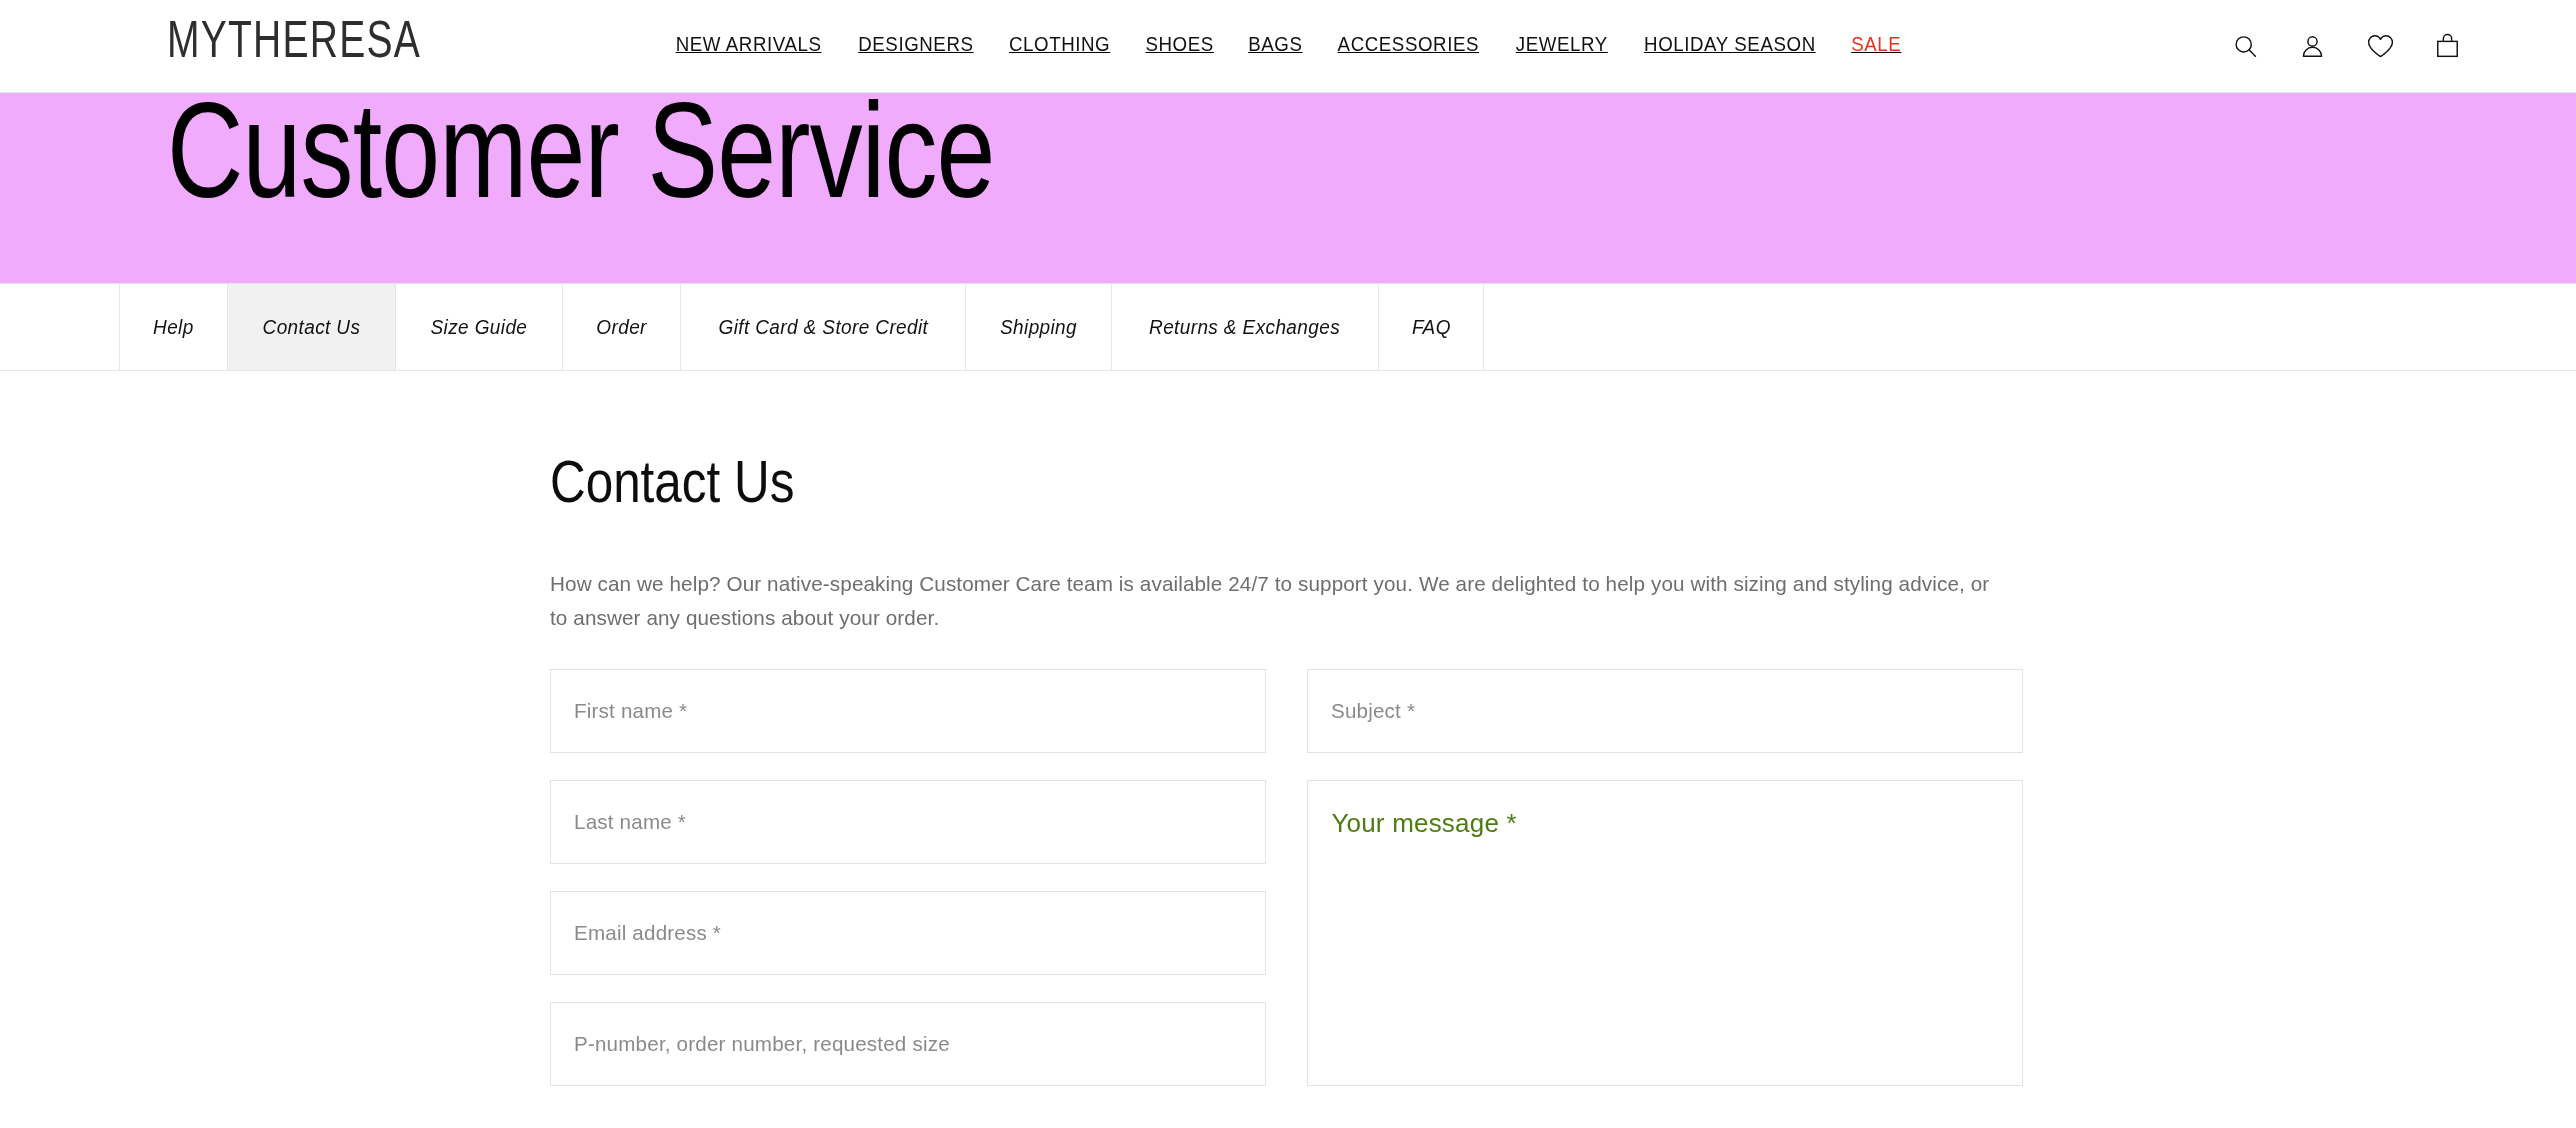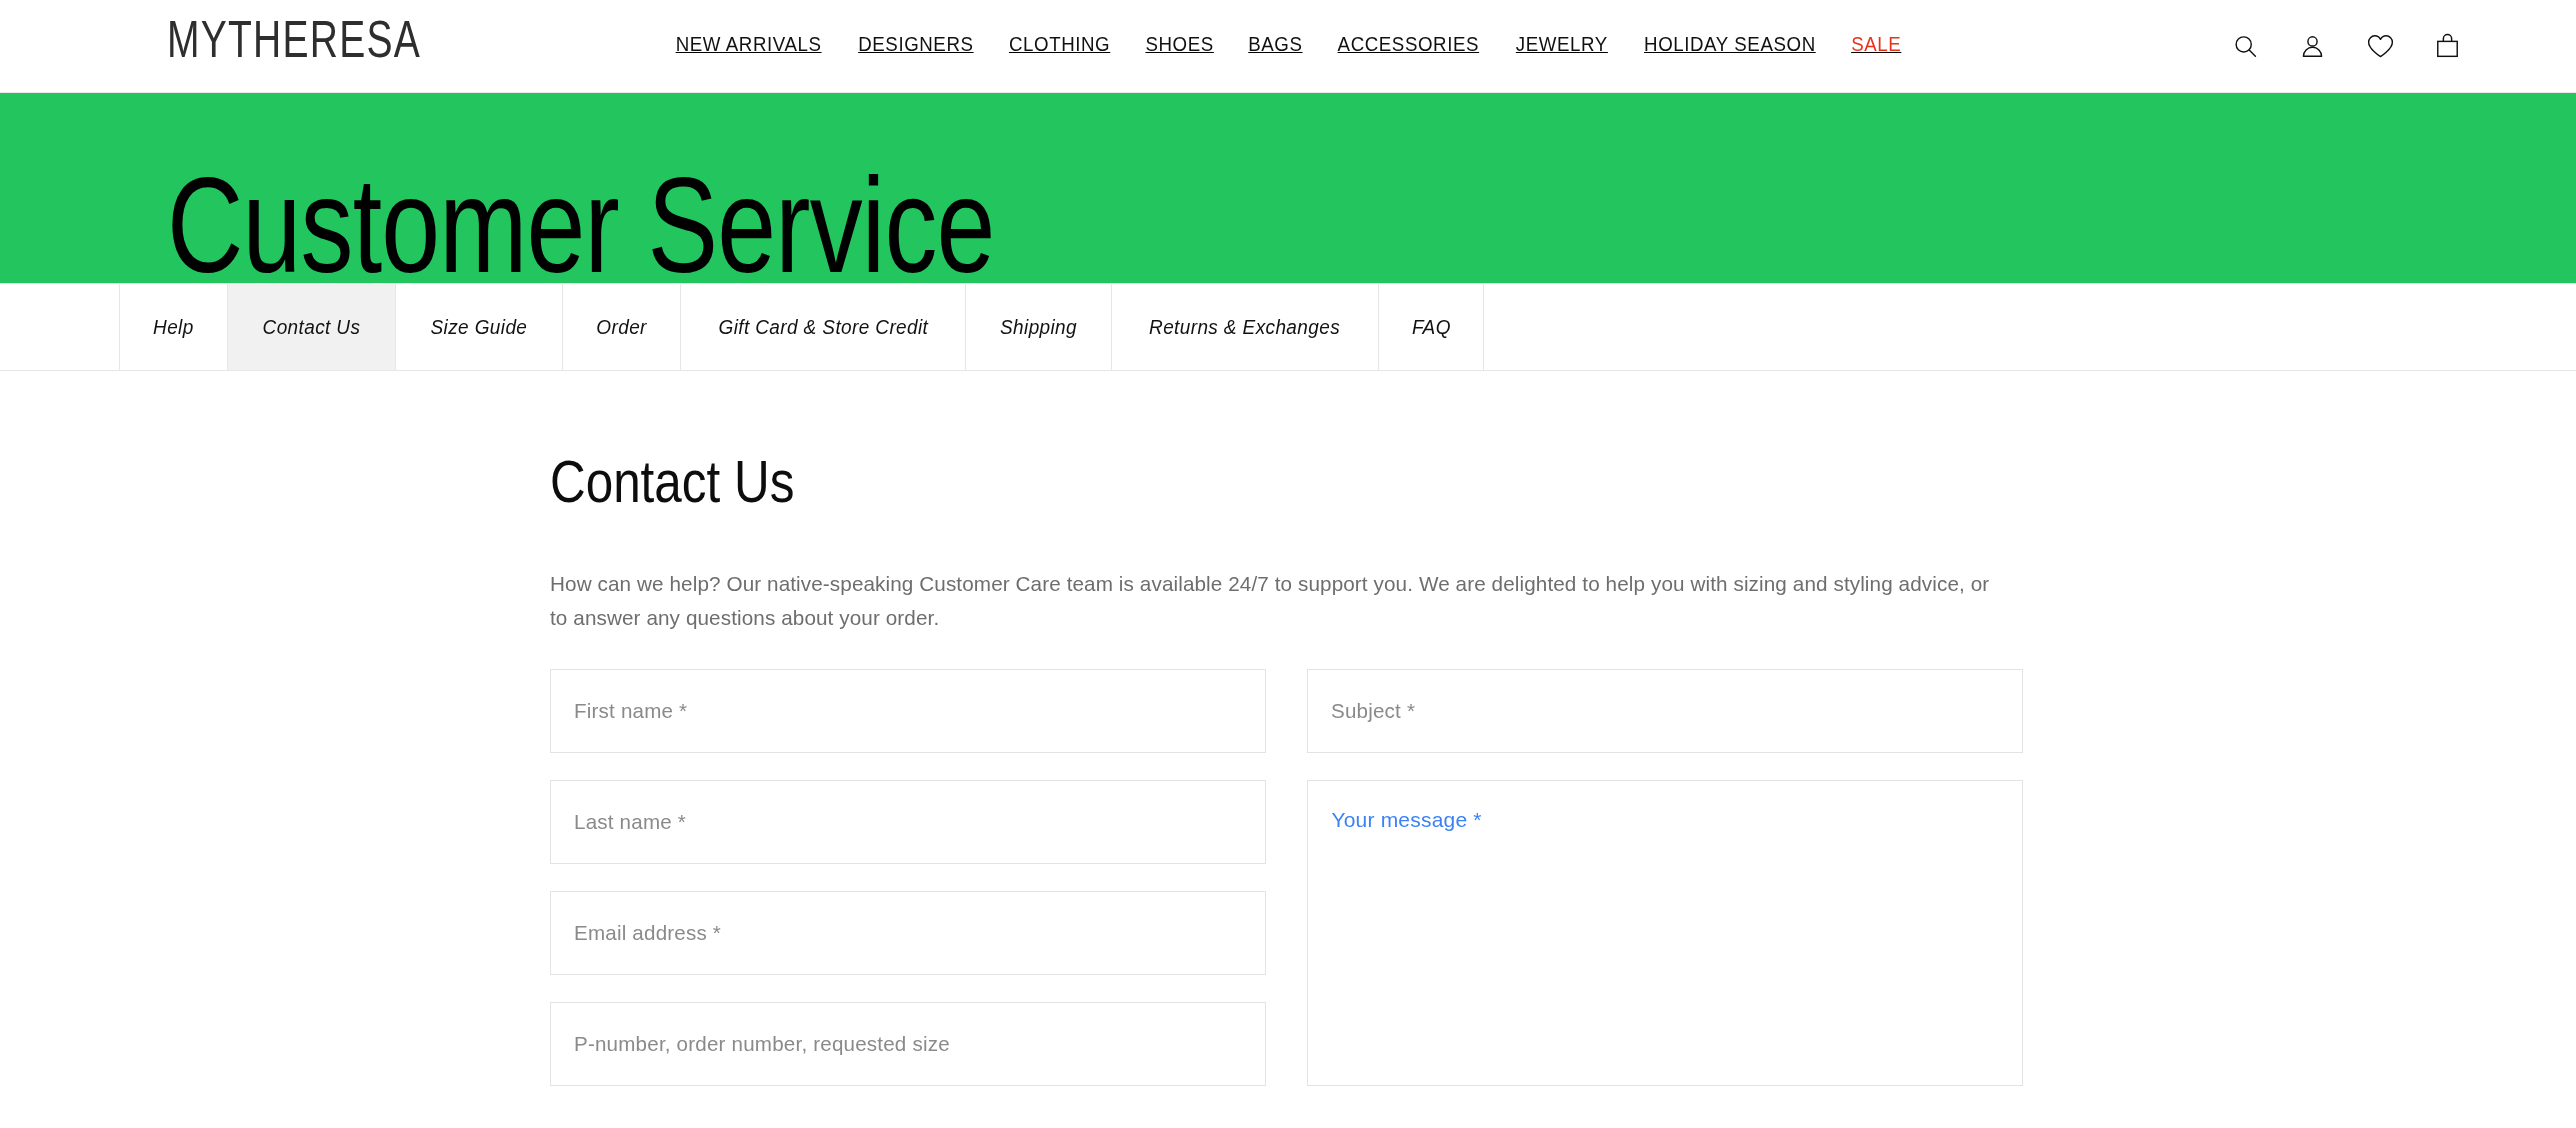--- a/index.html
+++ b/index.html
@@ -91,22 +91,22 @@
     border: none;
     padding: 0;
   }
   .icon-btn svg { display: block; }
 
   
   .page-title-wrap {
     height: 190px;
     padding-left: 167px;
     display: flex;
-    align-items: flex-end;
-    background: #22c55e;
+    align-items: flex-start;
+    background: #f0abfc;
   }
   .page-title {
     font-size: 115px;
     line-height: 1;
     color: #000;
     font-weight: 400;
     letter-spacing: -0.9px;
     transform: scaleY(1.18) scaleX(0.92);
     transform-origin: left center;
     white-space: nowrap;
@@ -203,22 +203,22 @@
   }
   .field-textarea {
     border: 1.8px solid #e3e3e3;
     background: #fff;
     height: 306px;
     padding: 27px 23.4px 0 23.4px;
     cursor: text;
     display: block;
   }
   .field-textarea .ph {
-    font-size: 21px;
-    color: #3b82f6;
+    font-size: 26px;
+    color: #4d7c0f;
     letter-spacing: 0.2px;
     user-select: none;
     display: block;
   }
 </style>
 </head>
 <body>
 
 <header class="header">
   <div class="brand-logo">MYTHERESA</div>

